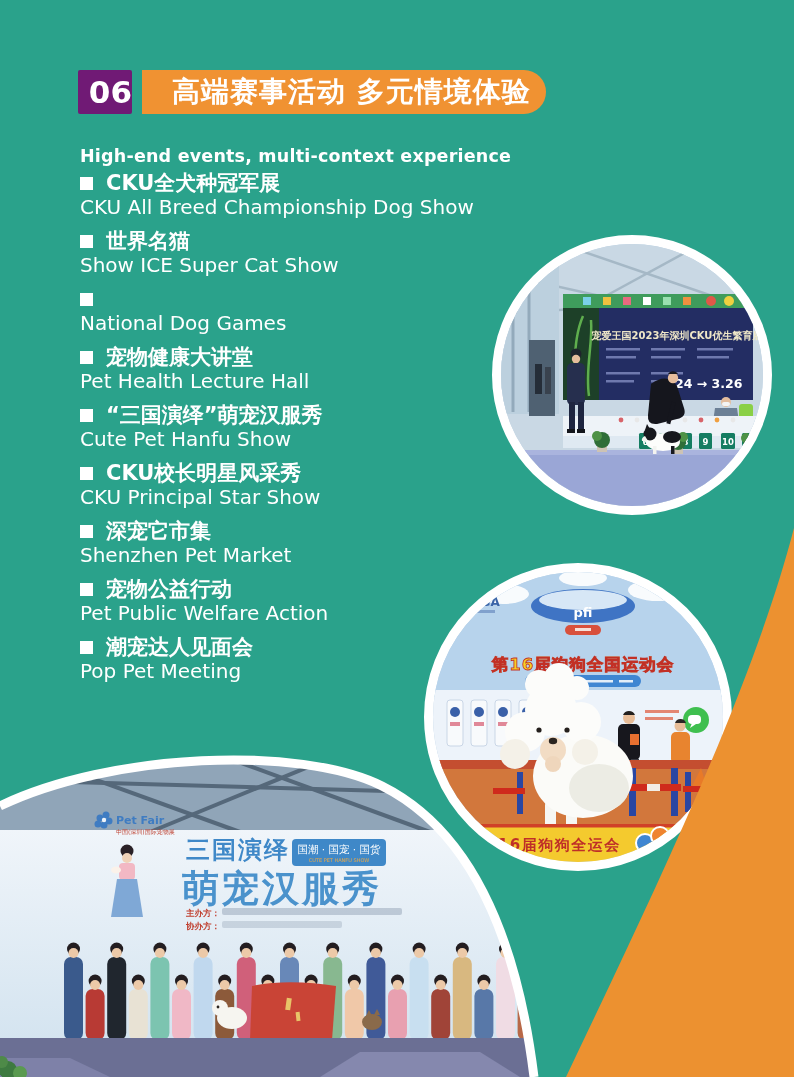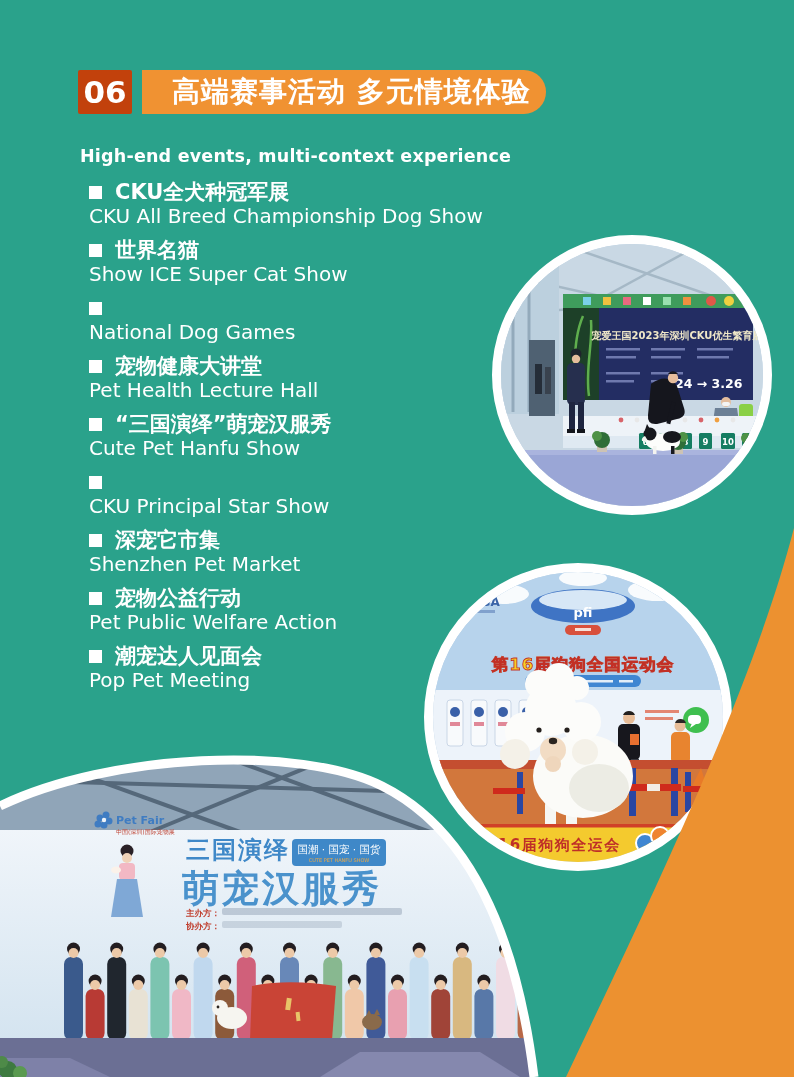--- a/index.html
+++ b/index.html
@@ -2,29 +2,29 @@
 <html><head>
 <meta charset="utf-8">
 <style>
   html,body{margin:0;padding:0;}
   body{width:794px;height:1077px;overflow:hidden;font-family:"DejaVu Sans",sans-serif;}
   .page{position:relative;width:794px;height:1077px;background:#2aa28b;overflow:hidden;}
   .abs{position:absolute;}
   svg{display:block;}
 
   
-  .num-box{position:absolute;left:78px;top:70px;width:54px;height:44px;background:#c2410c;
-           color:#fff;font-size:31px;font-weight:bold;text-align:center;line-height:44px;border-radius:2px;}
+  .num-box{position:absolute;left:78px;top:70px;width:54px;height:44px;background:#701a75;
+           color:#fff;font-size:31px;font-weight:bold;text-align:right;line-height:44px;border-radius:2px;}
   .title-banner{position:absolute;left:142px;top:70px;width:404px;height:44px;background:#f09232;
            border-radius:0 26px 26px 0;color:#fff;font-size:28px;font-weight:bold;
            line-height:44px;padding-left:30px;letter-spacing:1px;box-sizing:border-box;white-space:nowrap;}
   .subtitle{position:absolute;left:80px;top:122px;color:#fff;font-size:17.5px;font-weight:bold;letter-spacing:.2px;margin-top:24px;}
 
   
-  .events{position:absolute;left:80px;top:172px;margin:9px;padding:0;list-style:none;width:460px;}
+  .events{position:absolute;left:80px;top:172px;margin:0;padding:0;list-style:none;width:460px;}
   .events li{margin:0 0 12px 0;}
   .events .zh{color:#fff;font-size:21px;font-weight:bold;line-height:23px;white-space:nowrap;}
   .events .bullet{display:inline-block;width:13px;height:13px;background:#fff;margin-right:13px;}
   .events .en{color:#fff;font-size:20px;line-height:22px;margin-top:1px;white-space:nowrap;}
 
   
   .circle{position:absolute;border:9px solid #fff;border-radius:50%;overflow:hidden;background:#bcd2e4;}
   .c1{left:492px;top:235px;width:262px;height:262px;}
   .c2{left:424px;top:563px;width:290px;height:290px;}
 
@@ -461,21 +461,21 @@
       </li>
     <li>
         <div class="zh"><span class="bullet"></span><span>宠物健康大讲堂</span></div>
         <div class="en">Pet Health Lecture Hall</div>
       </li>
     <li>
         <div class="zh"><span class="bullet"></span><span>“三国演绎”萌宠汉服秀</span></div>
         <div class="en">Cute Pet Hanfu Show</div>
       </li>
     <li>
-        <div class="zh"><span class="bullet"></span></div>
+        <div class="zh"><span class="bullet"></span><span>CKU校长明星风采秀</span></div>
         <div class="en">CKU Principal Star Show</div>
       </li>
     <li>
         <div class="zh"><span class="bullet"></span><span>深宠它市集</span></div>
         <div class="en">Shenzhen Pet Market</div>
       </li>
     <li>
         <div class="zh"><span class="bullet"></span><span>宠物公益行动</span></div>
         <div class="en">Pet Public Welfare Action</div>
       </li>

